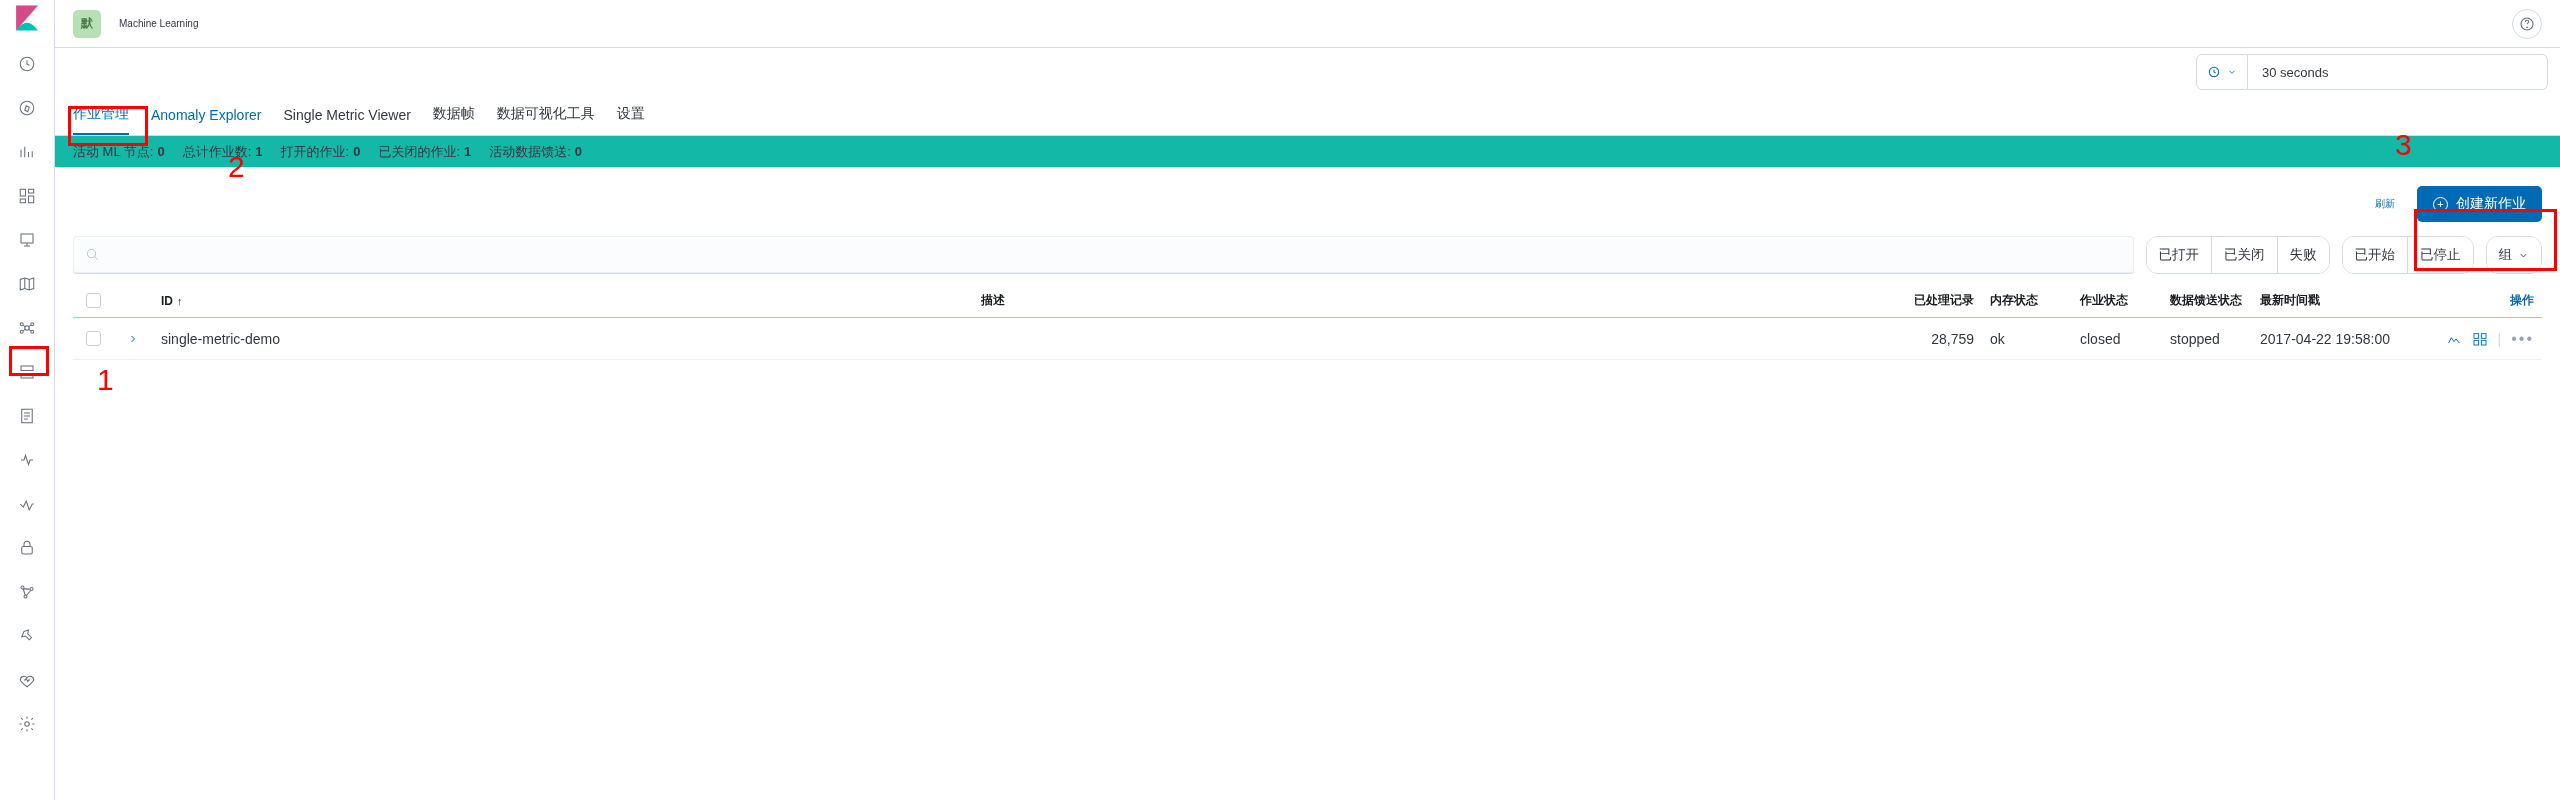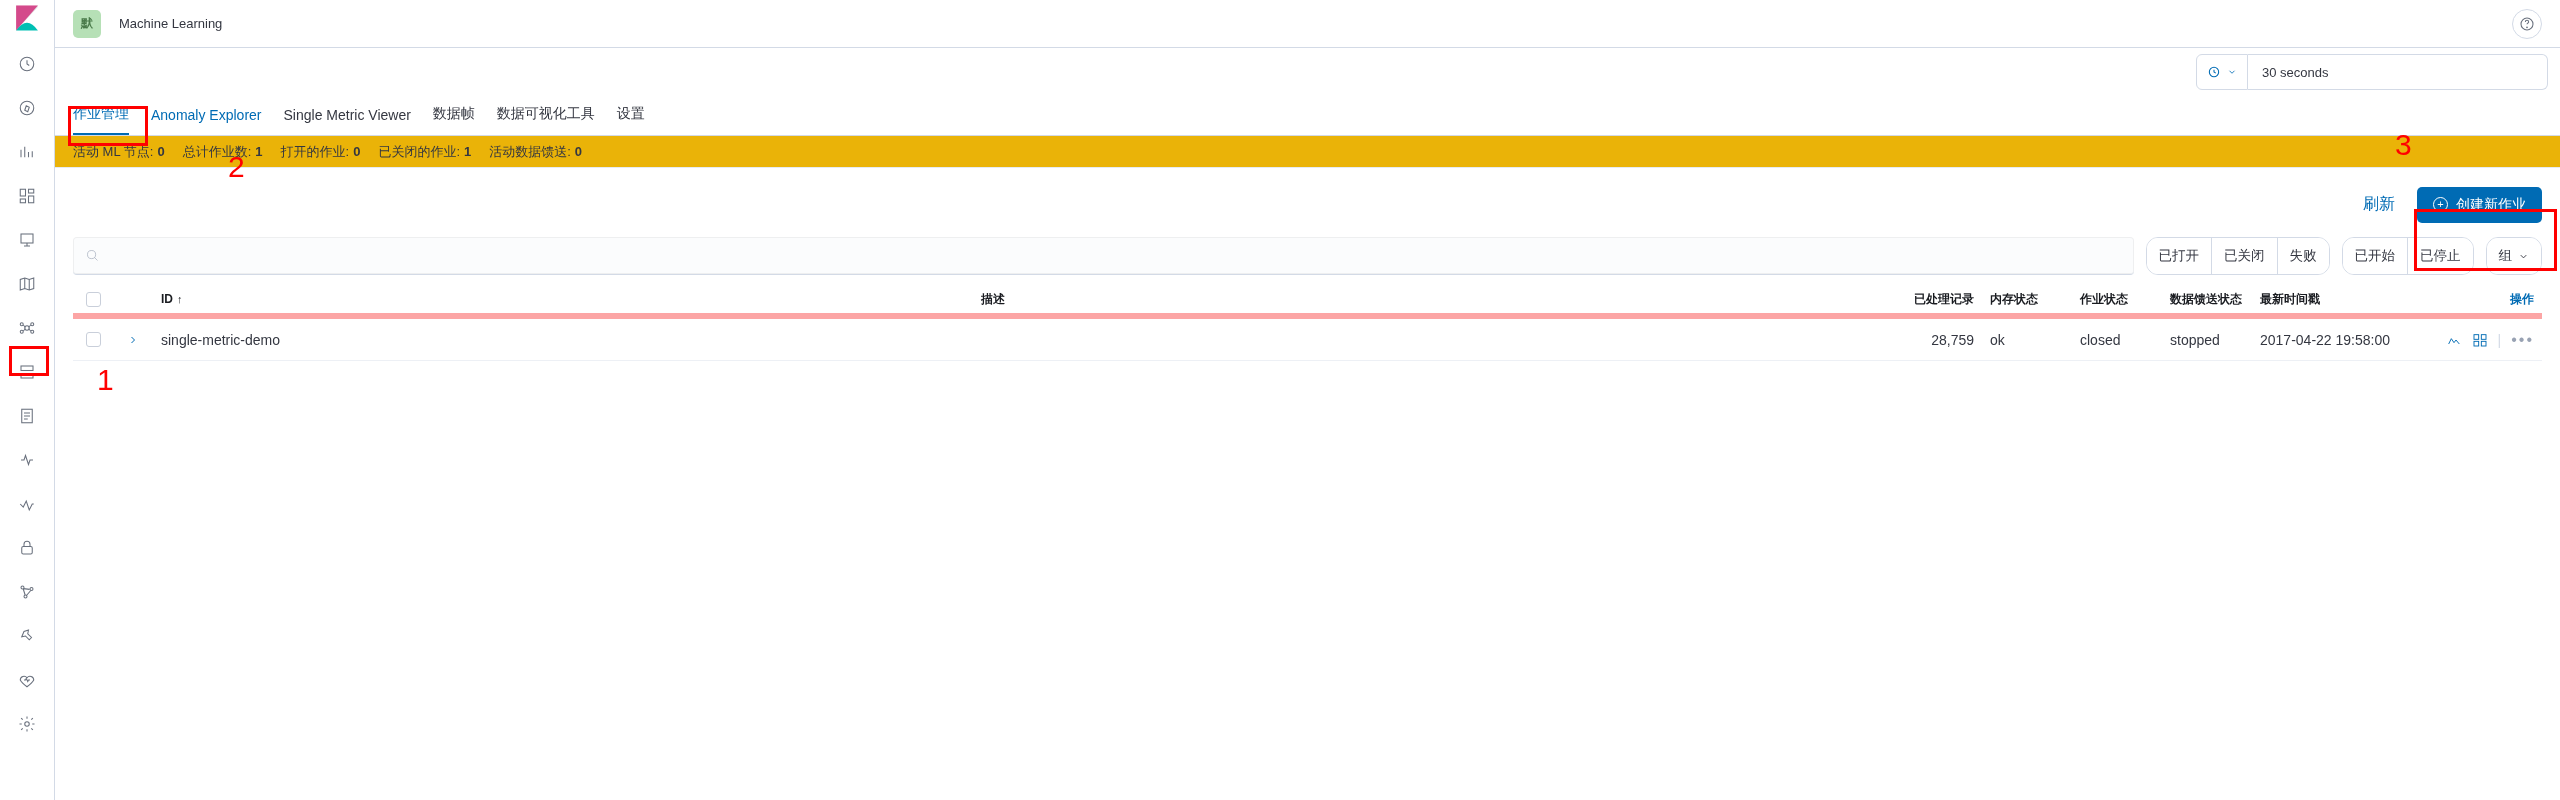--- a/index.html
+++ b/index.html
@@ -10,59 +10,59 @@
   .lnav { width: 55px; background: #fff; border-right: 1px solid #d3dae6; display: flex; flex-direction: column; align-items: center; padding-top: 4px; }
   .lnav-logo { width: 26px; height: 28px; margin-bottom: 10px; position: relative; }
   .lnav-logo svg { width: 26px; height: 28px; }
   .lnav-item { width: 40px; height: 40px; display: flex; align-items: center; justify-content: center; margin: 2px 0; color: #98a2b3; cursor: pointer; border-radius: 4px; }
   .lnav-item svg { width: 18px; height: 18px; stroke: #69707d; fill: none; stroke-width: 1.4; }
 
   
   .main { flex: 1; display: flex; flex-direction: column; min-width: 0; }
   .topbar { height: 48px; border-bottom: 1px solid #d3dae6; display: flex; align-items: center; padding: 0 18px; }
   .space-badge { width: 28px; height: 28px; border-radius: 5px; background: #b6e0b6; color: #4a7a4a; font-size: 12px; display: flex; align-items: center; justify-content: center; font-weight: 600; margin-right: 18px; }
-  .app-title { font-size: 13px; color: #343741; }
+  .app-title { font-size: 10px; color: #343741; }
   .topbar-spacer { flex: 1; }
   .help-btn { width: 30px; height: 30px; border: 1px solid #d3dae6; border-radius: 50%; display: flex; align-items: center; justify-content: center; font-size: 14px; color: #69707d; cursor: pointer; }
 
   
   .timerow { height: 48px; display: flex; align-items: center; padding: 0 12px 0 18px; justify-content: flex-end; gap: 0; }
   .time-icon { border: 1px solid #d3dae6; height: 36px; display: flex; align-items: center; padding: 0 10px; border-radius: 6px 0 0 6px; color: #006bb4; gap: 6px; cursor: pointer; }
   .time-text { border: 1px solid #d3dae6; border-left: none; height: 36px; display: flex; align-items: center; padding: 0 14px; border-radius: 0 6px 6px 0; min-width: 300px; color: #343741; }
 
   
   .tabsrow { height: 40px; border-bottom: 1px solid #d3dae6; display: flex; align-items: flex-end; padding: 0 18px; gap: 22px; }
   .tab { padding: 0 0 10px 0; font-size: 14px; color: #343741; cursor: pointer; border-bottom: 2px solid transparent; }
   .tab.selected { color: #006bb4; border-bottom-color: #006bb4; }
   .tab.link { color: #006bb4; }
 
   
-  .statsrow { background: #eab308; height: 32px; display: flex; align-items: center; padding: 0 18px; font-size: 13px; color: #343741; gap: 4px; border-bottom: 1px solid #e6ebf2; }
+  .statsrow { background: #14b8a6; height: 32px; display: flex; align-items: center; padding: 0 18px; font-size: 13px; color: #343741; gap: 4px; border-bottom: 1px solid #e6ebf2; }
   .stat-label { margin-left: 0; }
   .stat-val { font-weight: 700; margin-right: 14px; }
 
   
   .actionsrow { display: flex; align-items: center; justify-content: flex-end; padding: 18px 18px 10px 18px; gap: 12px; }
-  .btn-text { background: none; border: none; color: #006bb4; font-size: 16px; cursor: pointer; padding: 8px 10px; }
+  .btn-text { background: none; border: none; color: #006bb4; font-size: 10px; cursor: pointer; padding: 8px 10px; }
   .btn-primary { background: #006bb4; color: #fff; border: none; border-radius: 5px; font-size: 14px; cursor: pointer; padding: 9px 16px; display: flex; align-items: center; gap: 8px; }
   .btn-primary .plus-circ { width: 15px; height: 15px; border: 1.5px solid #fff; border-radius: 50%; display: flex; align-items: center; justify-content: center; font-size: 11px; line-height: 1; }
 
   
   .filtrow { display: flex; align-items: center; padding: 4px 18px 10px 18px; gap: 12px; }
   .searchbox { flex: 1; display: flex; align-items: center; height: 38px; background: #fbfcfd; border: none; box-shadow: inset 0 0 0 1px rgba(0,0,0,0.05); border-radius: 4px; padding: 0 12px; color: #98a2b3; border-bottom: 1px solid #d3dae6; }
   .searchbox svg { width: 15px; height: 15px; stroke: #98a2b3; fill: none; margin-right: 8px; }
   .searchbox input { border: none; outline: none; background: transparent; flex: 1; font-size: 14px; color: #343741; }
   .searchbox input::placeholder { color: #98a2b3; }
   .filter-group { display: flex; align-items: center; border: 1px solid #d3dae6; border-radius: 12px; overflow: hidden; height: 38px; }
   .filter-btn { padding: 0 12px; height: 100%; display: flex; align-items: center; background: #fff; border: none; border-right: 1px solid #d3dae6; cursor: pointer; font-size: 13.5px; color: #343741; }
   .filter-btn:last-child { border-right: none; }
 
   
   .tablewrap { padding: 0 18px; }
-  .thead { display: flex; align-items: center; height: 34px; border-bottom: 6px solid #fca5a5; font-size: 12px; color: #1a1c21; font-weight: 600; }
+  .thead { display: flex; align-items: center; height: 34px; border-bottom: 1px solid #fca5a5; font-size: 12px; color: #1a1c21; font-weight: 600; }
   .trow { display: flex; align-items: center; height: 42px; border-bottom: 1px solid #edf0f5; font-size: 14px; color: #343741; }
   .cell { padding: 0 8px; display: flex; align-items: center; }
   .c-cb   { width: 40px; justify-content: center; }
   .c-exp  { width: 40px; justify-content: center; color: #006bb4; }
   .c-id   { flex: 0 0 820px; }
   .c-desc { flex: 1; }
   .c-proc { width: 100px; justify-content: flex-end; }
   .c-mem  { width: 90px; }
   .c-jobs { width: 90px; }
   .c-feed { width: 90px; }

